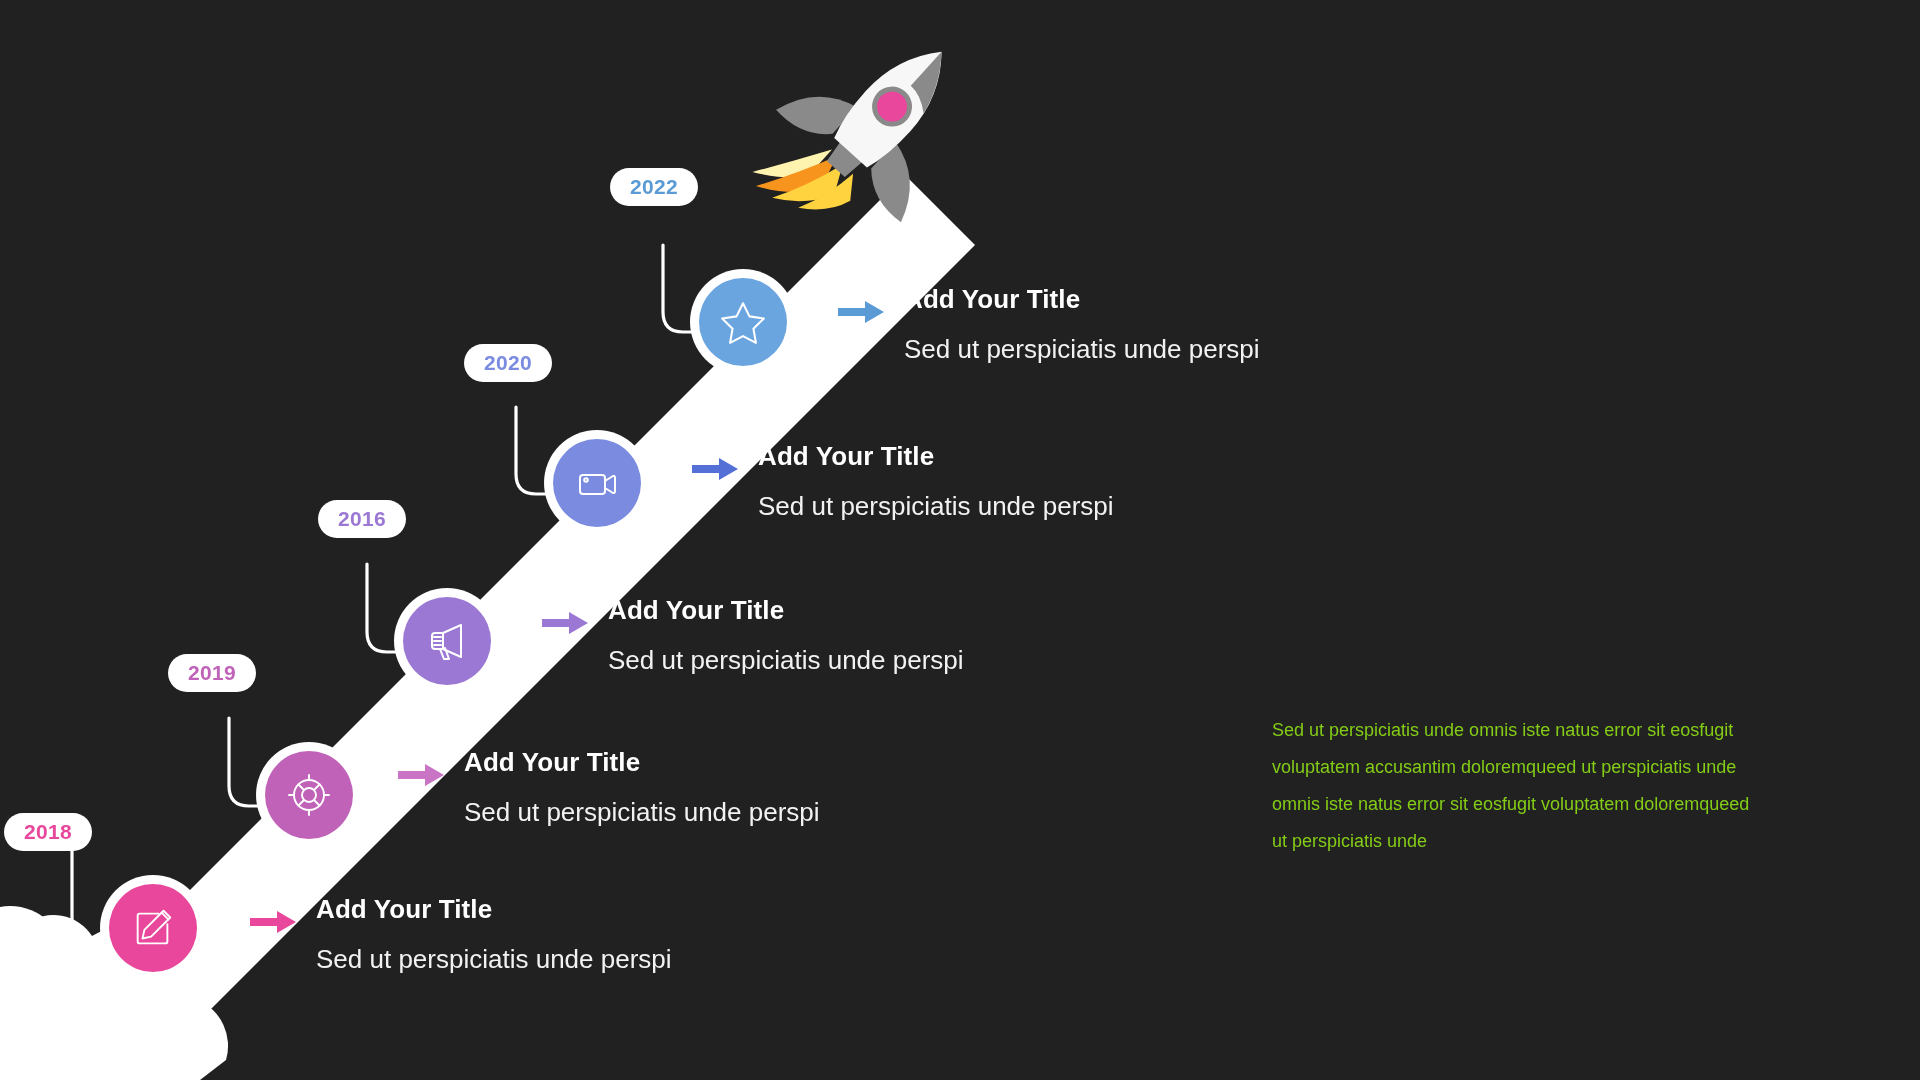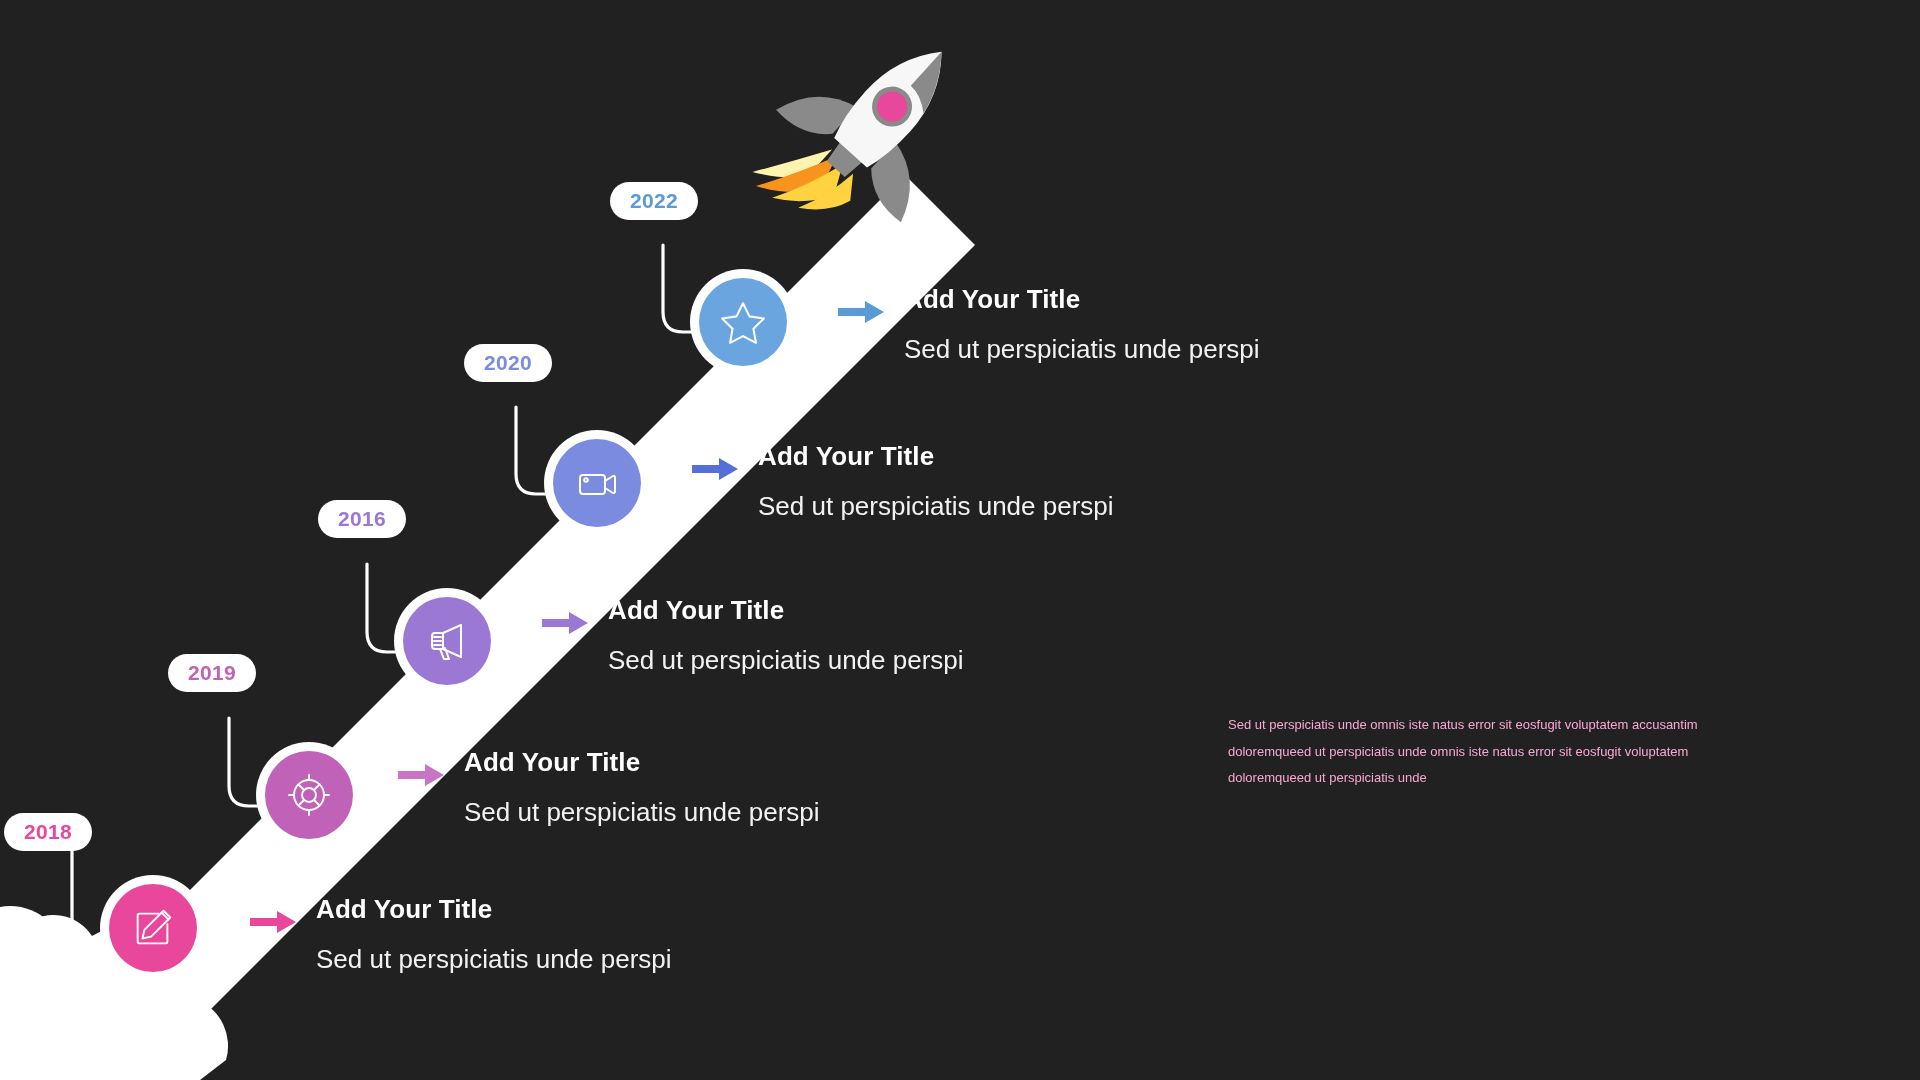--- a/index.html
+++ b/index.html
@@ -68,25 +68,26 @@
   #right-panel { position:absolute; left:1228px; top:684px; width:530px; }
   #right-panel .rp-title {
     color:#ffffff;
     font-weight:700;
     font-size:45px;
     letter-spacing:-.3px;
     line-height:1.1;
     white-space:nowrap;
   }
   #right-panel .rp-body {
-    color:#f9a8d4;
-    font-size:13px;
+    color:#84cc16;
+    font-size:18px;
     line-height:2.05;
     margin-top:28px;
     font-weight:400;
+    margin-left:44px;
   }
 </style>
 </head>
 <body style="background: rgb(33, 33, 33);">
 
 <div id="stage">
 
   <svg id="art" viewBox="0 0 1920 1080">
 
     <g>
@@ -150,21 +151,21 @@
   </div>
   <div class="year-pill" style="left:168px; top:654px;text-align:center;">
     <span style="color:#c063b8">2019</span>
   </div>
   <div class="year-pill" style="left:318px; top:500px;">
     <span style="color:#9b78d4">2016</span>
   </div>
   <div class="year-pill" style="left:464px; top:344px;">
     <span style="color:#7b8ce0">2020</span>
   </div>
-  <div class="year-pill" style="left:610px; top:182px;">
+  <div class="year-pill" style="left:610px; top:168px;">
     <span style="color:#5b9bd5">2022</span>
   </div>
 
   <div class="node" style="left:100px; top:875px;">
     <div class="disc" style="background:#e8479b;">
       <svg width="46" height="46" viewBox="0 0 48 48" fill="none" stroke="#ffffff" stroke-width="2" stroke-linecap="round" stroke-linejoin="round">
         <path d="M30 9 H10 a2 2 0 0 0 -2 2 V38 a2 2 0 0 0 2 2 H37 a2 2 0 0 0 2 -2 V20"></path>
         <path d="M35 6 l7 7 -20 20 -9 2 2 -9 Z"></path>
         <path d="M33 8 l7 7"></path>
       </svg>

